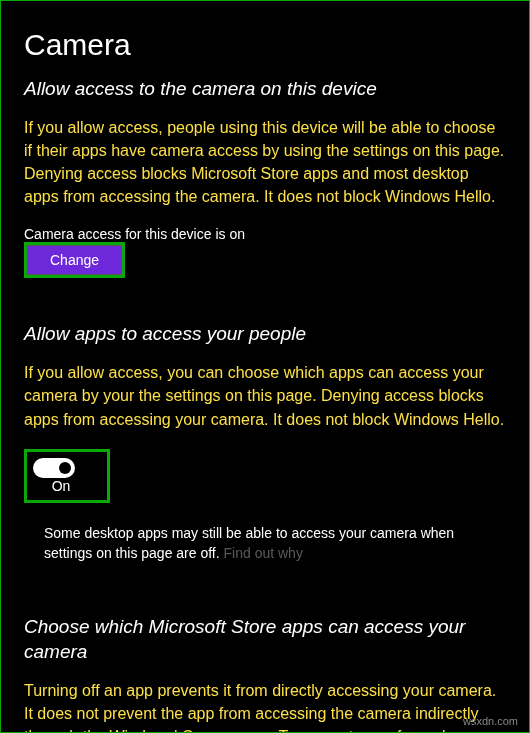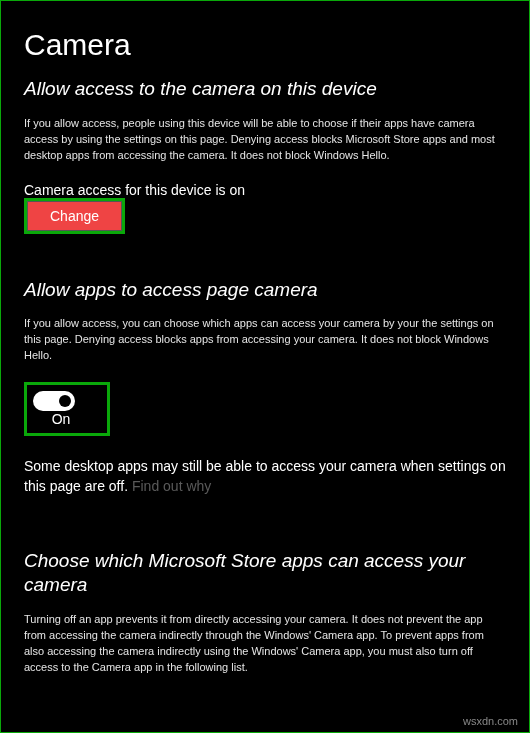--- a/index.html
+++ b/index.html
@@ -34,38 +34,38 @@
     }
     .section-heading {
       font-size: 19px;
       font-weight: 400;
       color: #ffffff;
       margin-bottom: 14px;
       line-height: 1.3;
       font-style: italic;
     }
     .body-text {
-      font-size: 11px;
+      font-size: 16px;
       line-height: 1.45;
-      color: #e5e5e5;
+      color: #fde047;
       margin-bottom: 18px;
     }
     .status-line {
       font-size: 14px;
       color: #ffffff;
       margin-bottom: 0;
     }
     .change-button-wrap {
       display: inline-block;
       border: 3px solid #0aa80a;
       padding: 0;
       margin-bottom: 44px;
     }
     .change-button {
-      background: #ef4444;
+      background: #6d28d9;
       color: #ffffff;
       border: 1px solid #555555;
       font-family: inherit;
       font-size: 14px;
       padding: 6px 22px;
       cursor: pointer;
       display: inline-block;
     }
     .toggle-wrap {
       display: inline-flex;
@@ -95,20 +95,21 @@
     }
     .toggle-label {
       font-size: 14px;
       color: #ffffff;
     }
     .note-text {
       font-size: 14px;
       line-height: 1.45;
       color: #ffffff;
       margin-bottom: 52px;
+      margin-left: 20px;
     }
     .note-link {
       color: #5a5a5a;
       cursor: pointer;
     }
     .watermark {
       position: absolute;
       bottom: 6px;
       right: 12px;
       font-size: 11px;
@@ -124,21 +125,21 @@
 
 <h1 class="page-title">Camera</h1>
 
 <h2 class="section-heading">Allow access to the camera on this device</h2>
 <p class="body-text">If you allow access, people using this device will be able to choose if their apps have camera access by using the settings on this page. Denying access blocks Microsoft Store apps and most desktop apps from accessing the camera. It does not block Windows Hello.</p>
 <p class="status-line">Camera access for this device is on</p>
 <div class="change-button-wrap">
   <button class="change-button">Change</button>
 </div>
 
-<h2 class="section-heading">Allow apps to access page camera</h2>
+<h2 class="section-heading">Allow apps to access your people</h2>
 <p class="body-text">If you allow access, you can choose which apps can access your camera by your the settings on this page. Denying access blocks apps from accessing your camera. It does not block Windows Hello.</p>
 <div class="toggle-wrap">
   <div class="toggle-switch">
     <div class="toggle-knob"></div>
   </div>
   <span class="toggle-label">On</span>
 </div>
 <p class="note-text">
   <span>Some desktop apps may still be able to access your camera when settings on this page are off. </span><span class="note-link">Find out why</span>
 </p>

